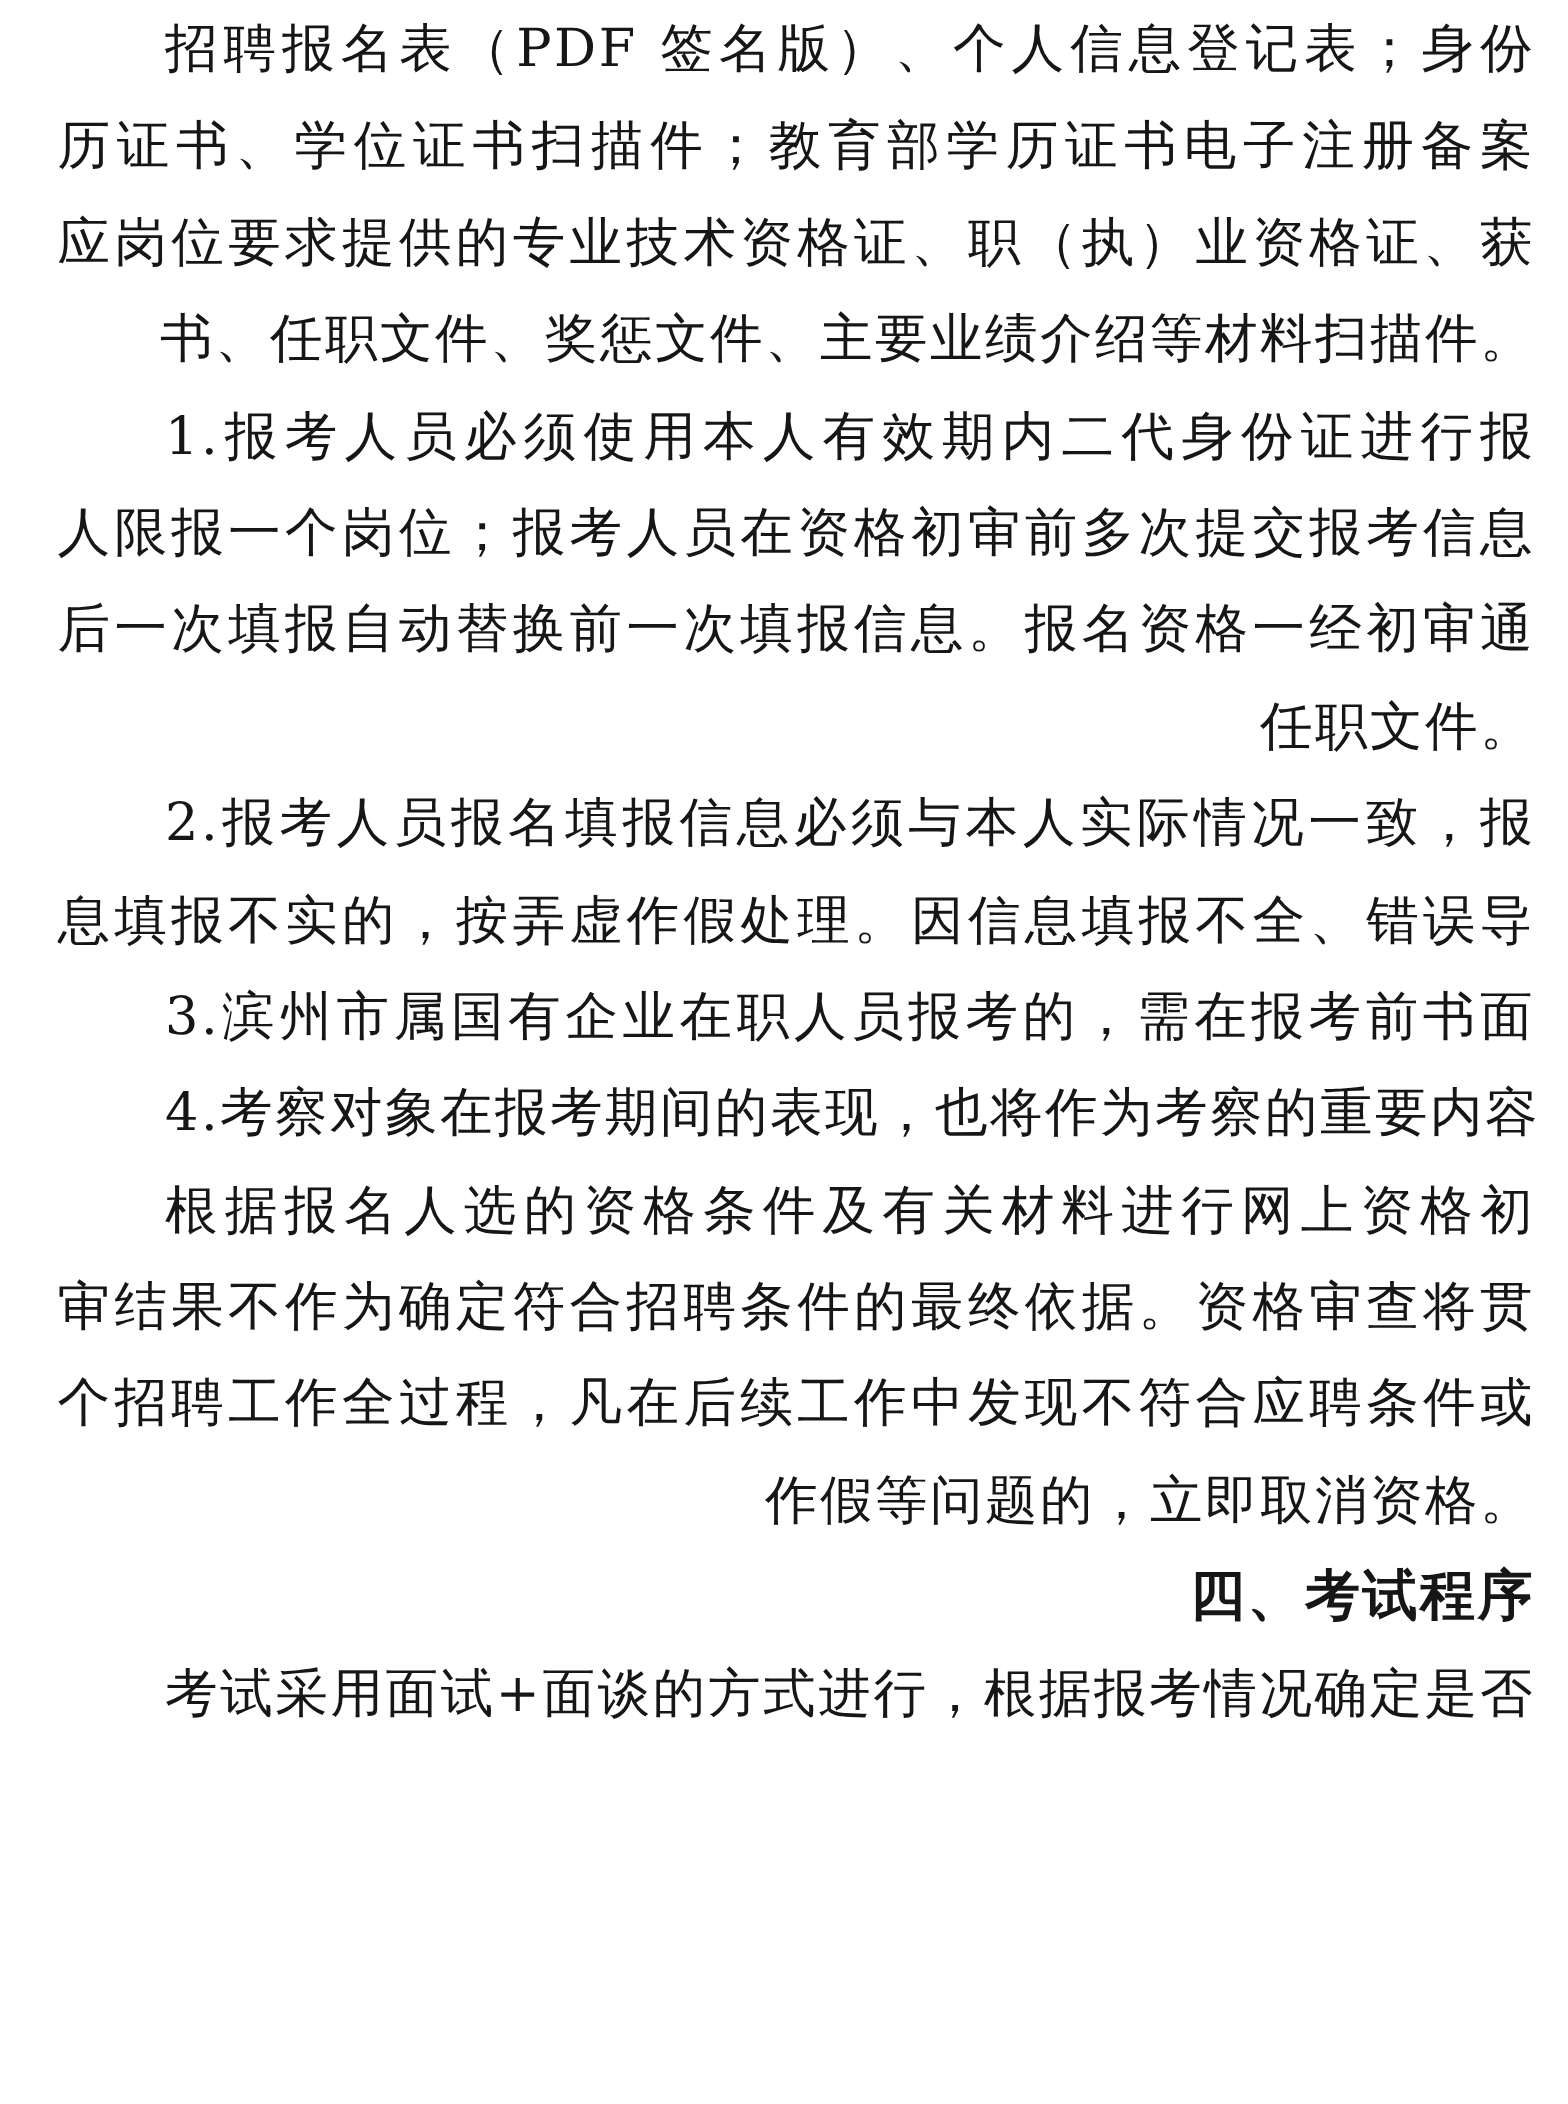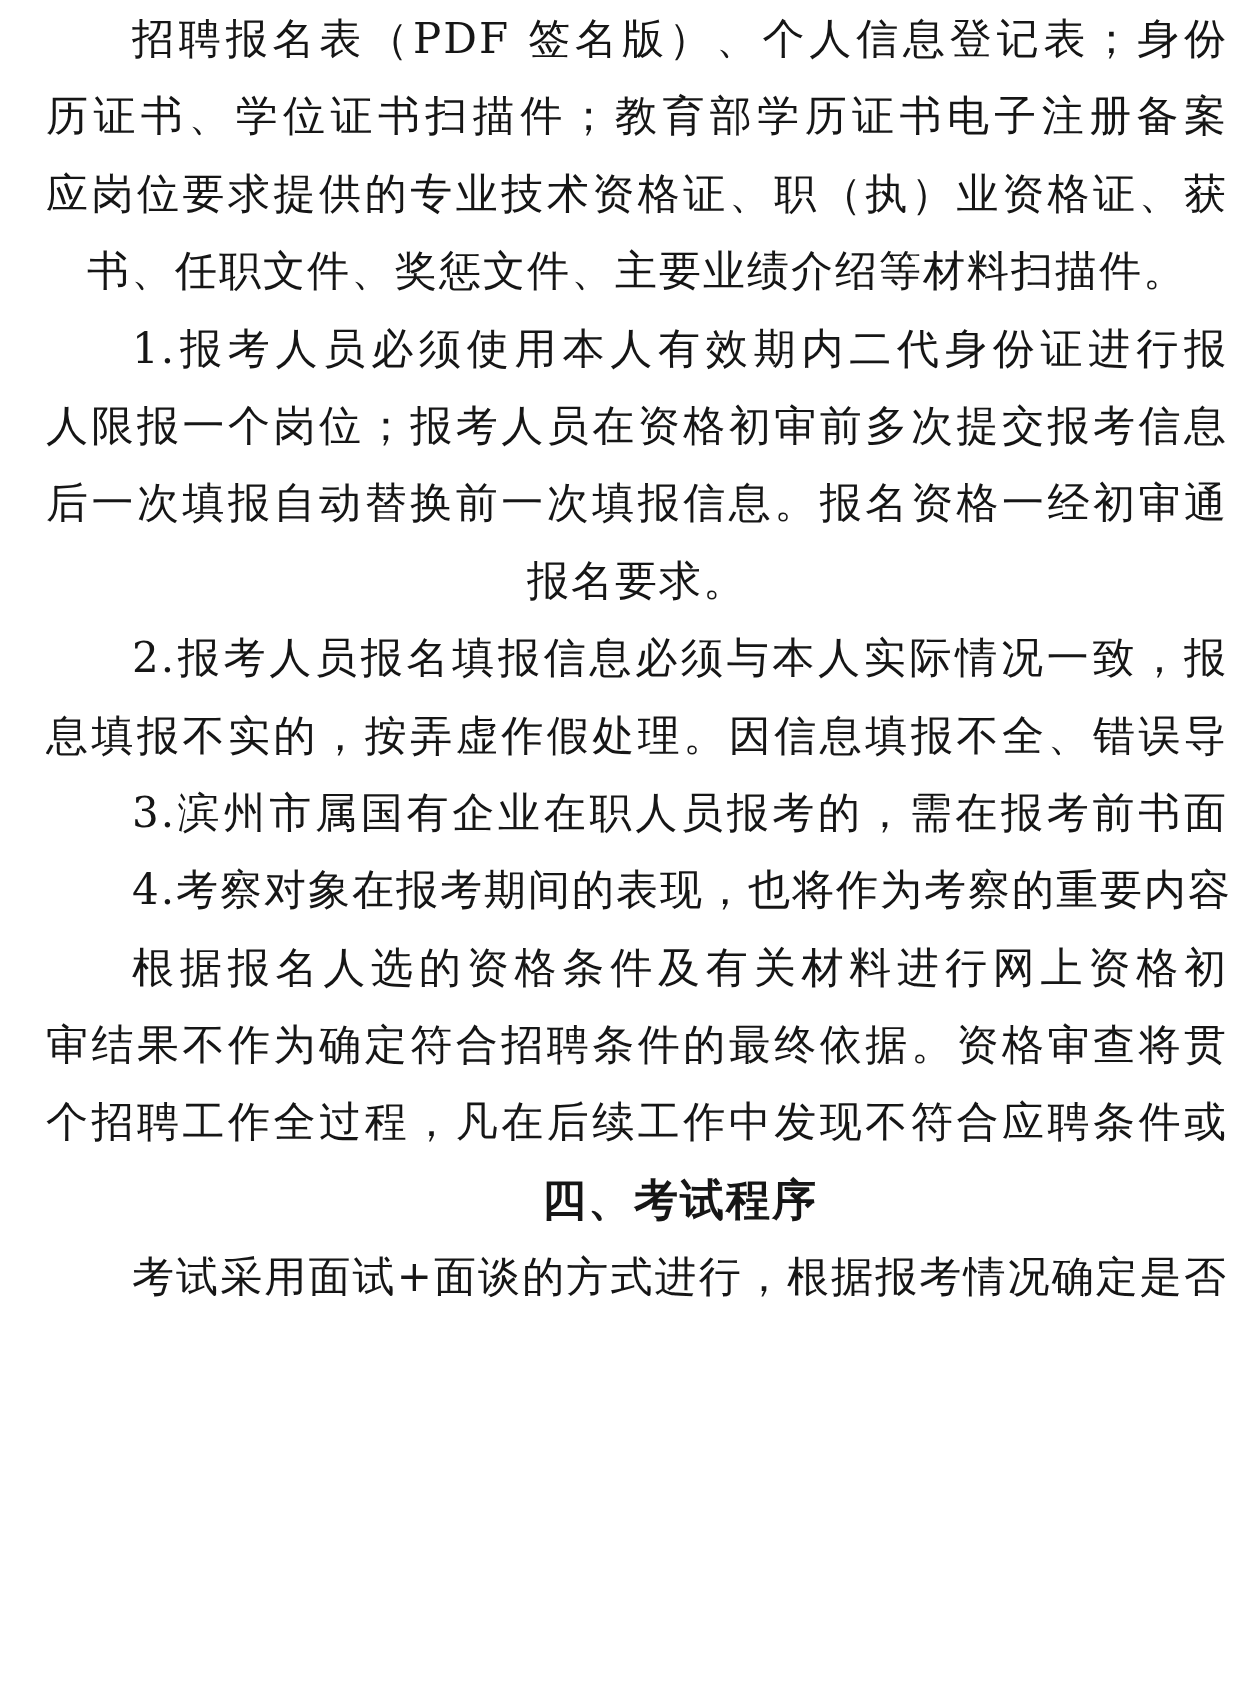--- a/index.html
+++ b/index.html
@@ -39,21 +39,21 @@
     text-indent: 86px;
   }
   
   .line.fill {
     text-align: justify;
     text-align-last: justify;
     text-justify: inter-character;
   }
   
   .line.left {
-    text-align: center;
+    text-align: right;
     white-space: nowrap;
   }
   
   .line.style-subheading {
     font-family: "DejaVu Serif", "Liberation Serif", serif;
     font-weight: 500;
   }
   
   .line.style-heading {
     font-weight: 700;
@@ -65,24 +65,25 @@
 
 <main class="page" style="color: rgb(22, 22, 22);">
   <div class="doc-lines" id="doc-lines">
       <div class="line style-body fill indent">招聘报名表（PDF 签名版）、个人信息登记表；身份证、学</div>
       <div class="line style-body fill">历证书、学位证书扫描件；教育部学历证书电子注册备案表；相</div>
       <div class="line style-body fill">应岗位要求提供的专业技术资格证、职（执）业资格证、获奖证</div>
       <div class="line style-body left">书、任职文件、奖惩文件、主要业绩介绍等材料扫描件。</div>
       <div class="line style-body fill indent">1.报考人员必须使用本人有效期内二代身份证进行报名，每</div>
       <div class="line style-body fill">人限报一个岗位；报考人员在资格初审前多次提交报考信息的，</div>
       <div class="line style-body fill">后一次填报自动替换前一次填报信息。报名资格一经初审通过，</div>
-      <div class="line style-body left">报名要求。</div>
+      <div class="line style-body left">任职文件。</div>
       <div class="line style-body fill indent">2.报考人员报名填报信息必须与本人实际情况一致，报名信</div>
       <div class="line style-body fill">息填报不实的，按弄虚作假处理。因信息填报不全、错误导致未</div>
       <div class="line style-body fill indent">3.滨州市属国有企业在职人员报考的，需在报考前书面征得</div>
       <div class="line style-body left indent">4.考察对象在报考期间的表现，也将作为考察的重要内容。</div>
       <div class="line style-body fill indent">根据报名人选的资格条件及有关材料进行网上资格初审，初</div>
       <div class="line style-body fill">审结果不作为确定符合招聘条件的最终依据。资格审查将贯穿整</div>
       <div class="line style-body fill">个招聘工作全过程，凡在后续工作中发现不符合应聘条件或弄虚</div>
+      <div class="line style-body left">作假等问题的，立即取消资格。</div>
       <div class="line style-heading left indent">四、考试程序</div>
       <div class="line style-body fill indent">考试采用面试+面谈的方式进行，根据报考情况确定是否增</div>
     </div>
 </main>
 
 </body></html>

